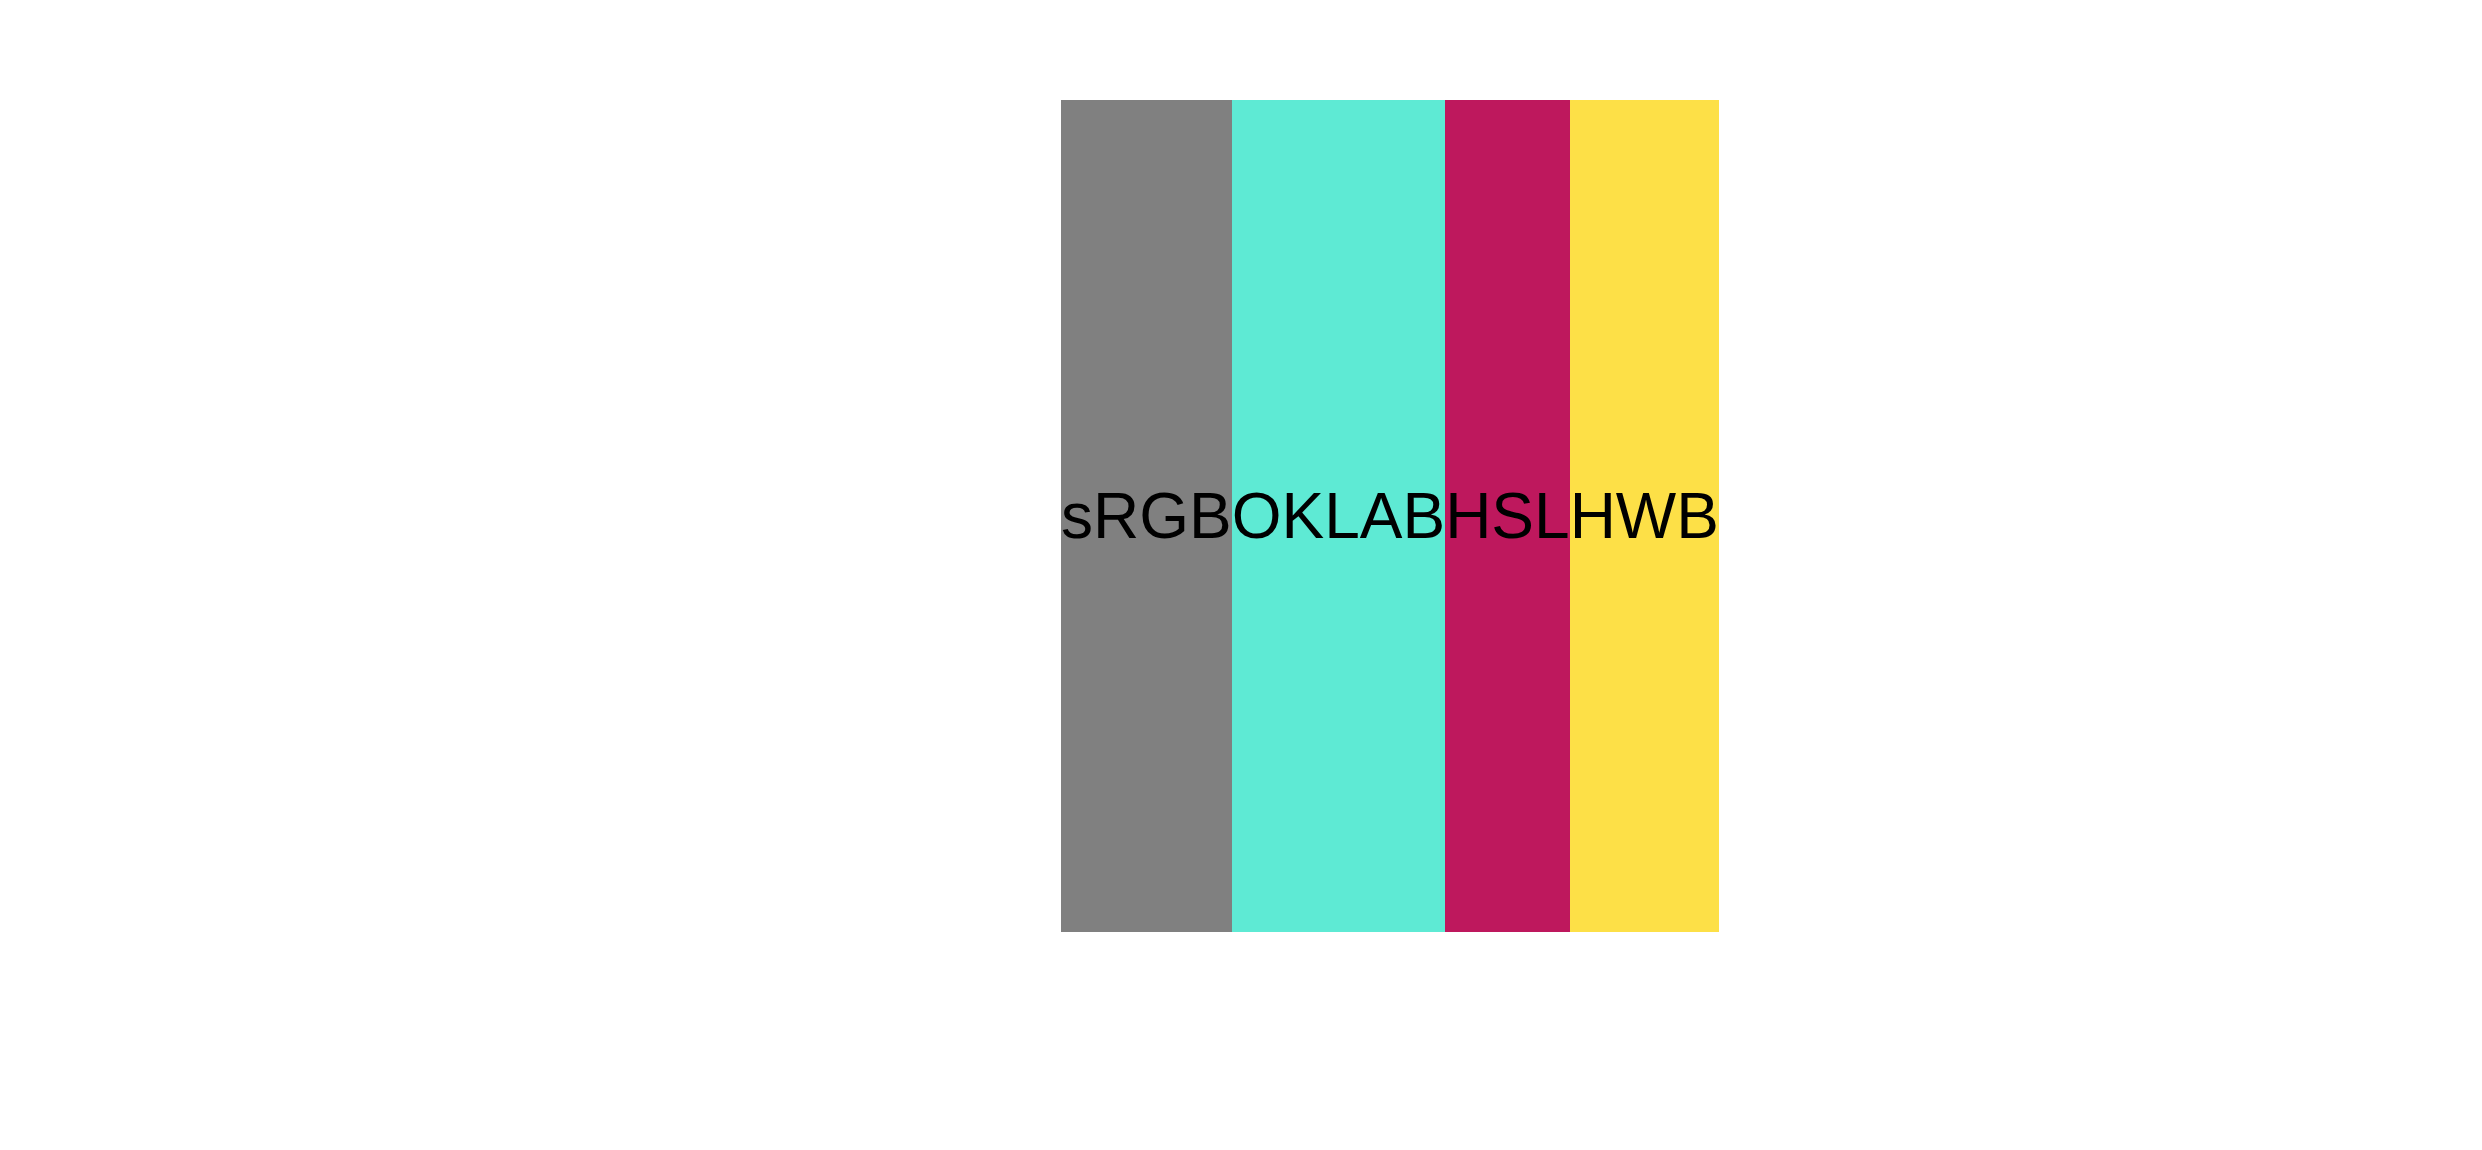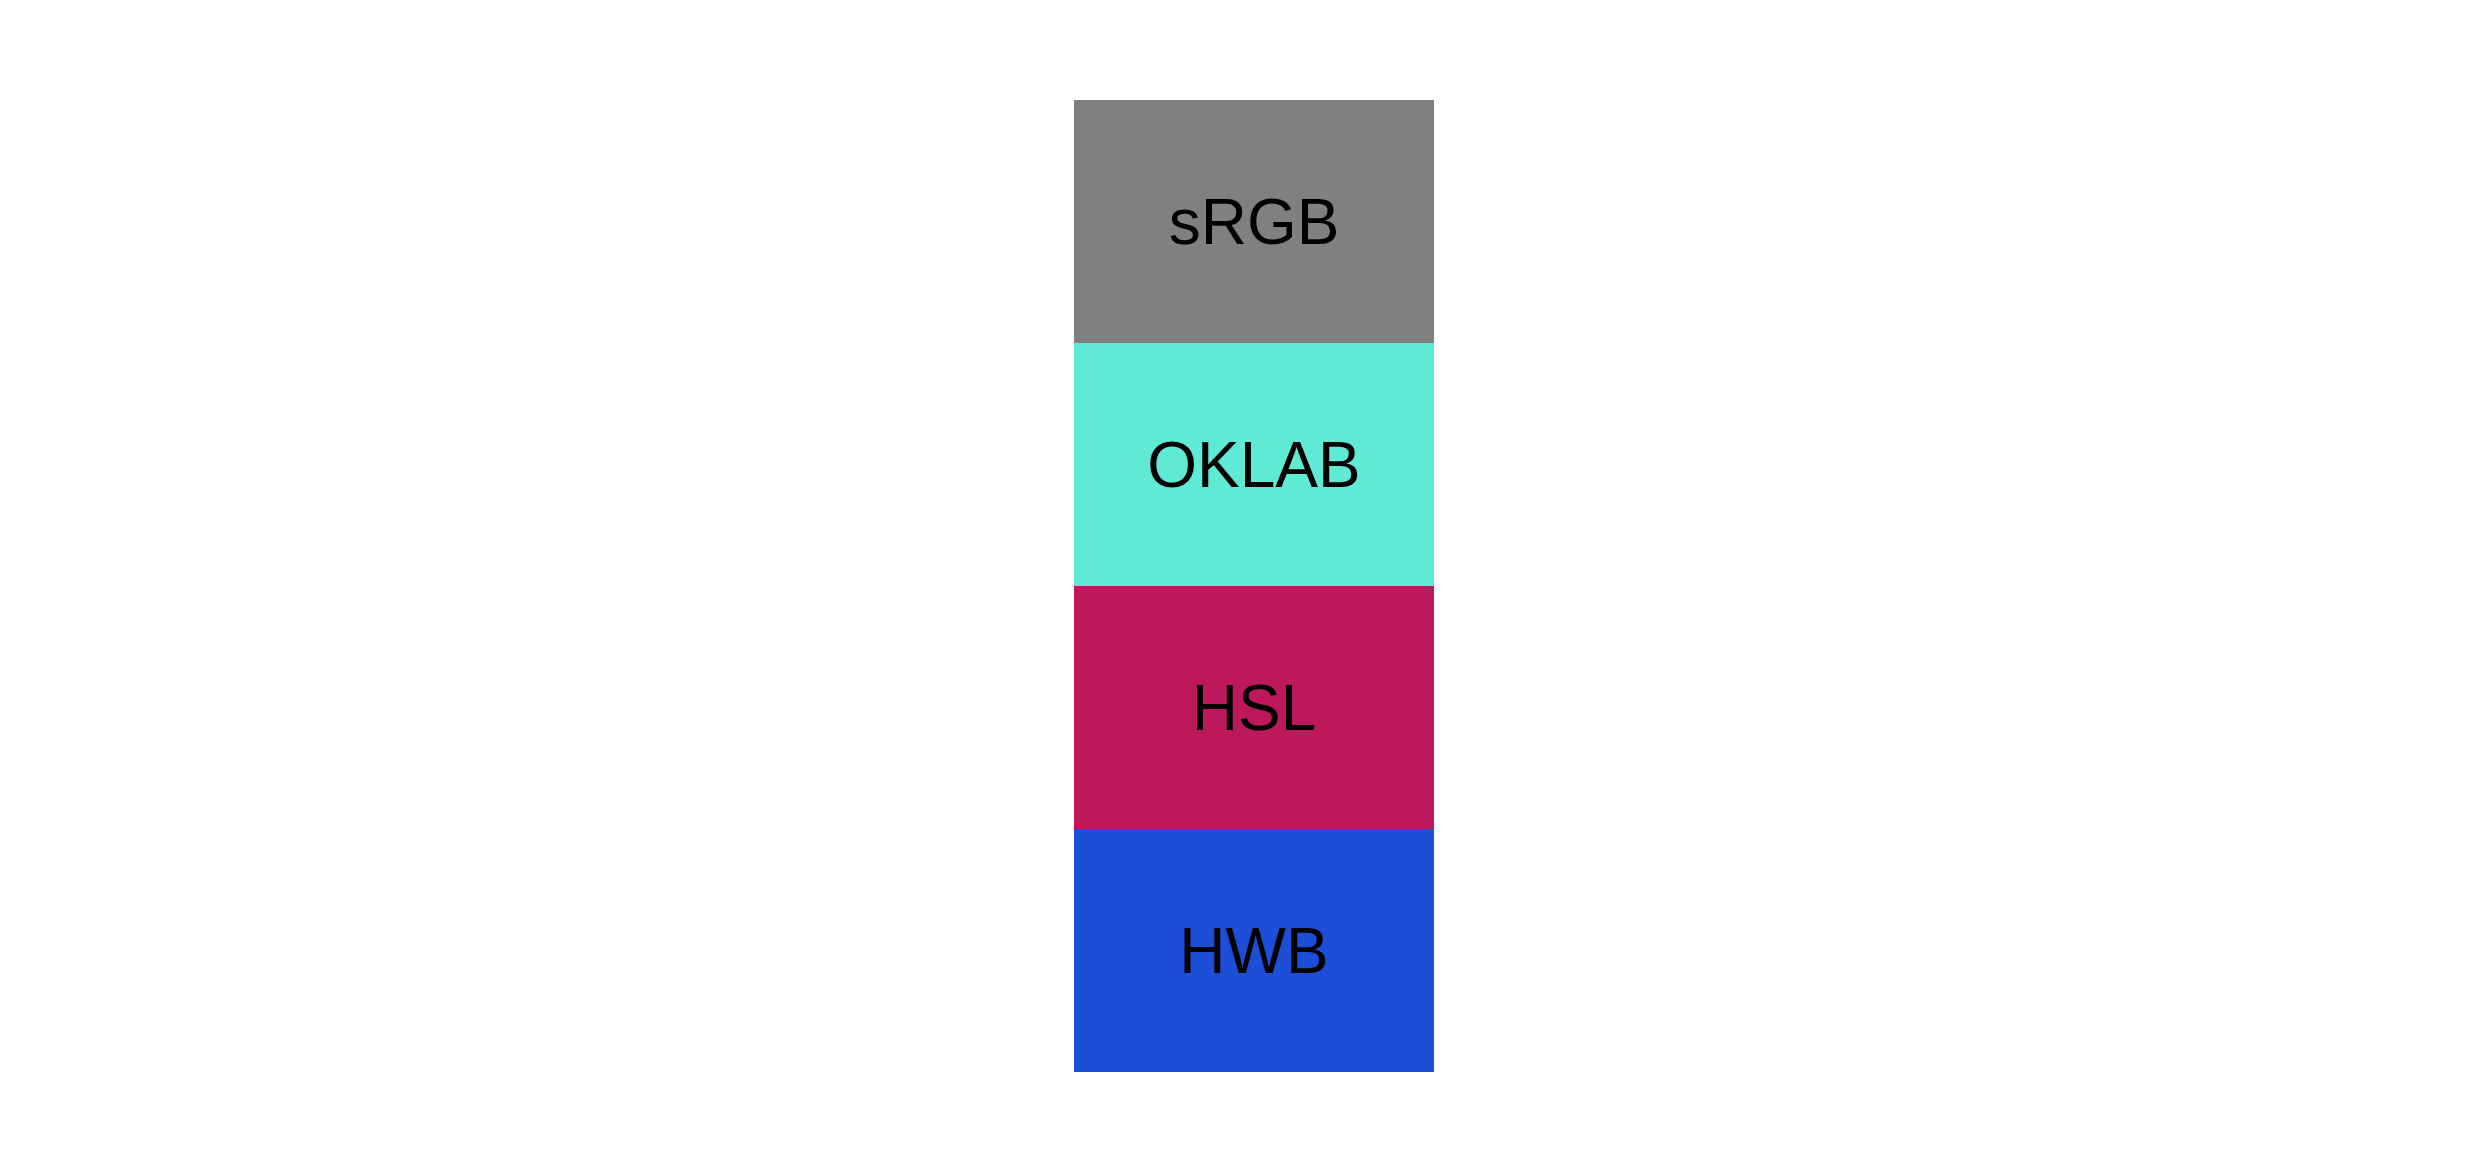--- a/index.html
+++ b/index.html
@@ -12,24 +12,22 @@
     background: #ffffff;
     position: relative;
     overflow: hidden;
     font-family: "Liberation Sans", sans-serif;
   }
   .swatch-stack {
     position: absolute;
     left: 1061px;
     top: 100px;
     width: 360px;
-    height: 972px;
+    height: 832px;
     display: flex;
-    flex-direction: column;
-    margin-left: 13px;
   }
   .swatch {
     flex: 1 1 0;
     display: flex;
     align-items: center;
     justify-content: center;
   }
   .swatch-label {
     font-size: 64px;
     font-weight: 400;
@@ -49,17 +47,17 @@
   </div>
 
   <div class="swatch" style="background: #5eead4;">
     <span class="swatch-label">OKLAB</span>
   </div>
 
   <div class="swatch" style="background: #be185d;">
     <span class="swatch-label">HSL</span>
   </div>
 
-  <div class="swatch" style="background: #1d4ed8;">
+  <div class="swatch" style="background: #fde047;">
     <span class="swatch-label">HWB</span>
   </div>
 
 </div>
 
 </body></html>

